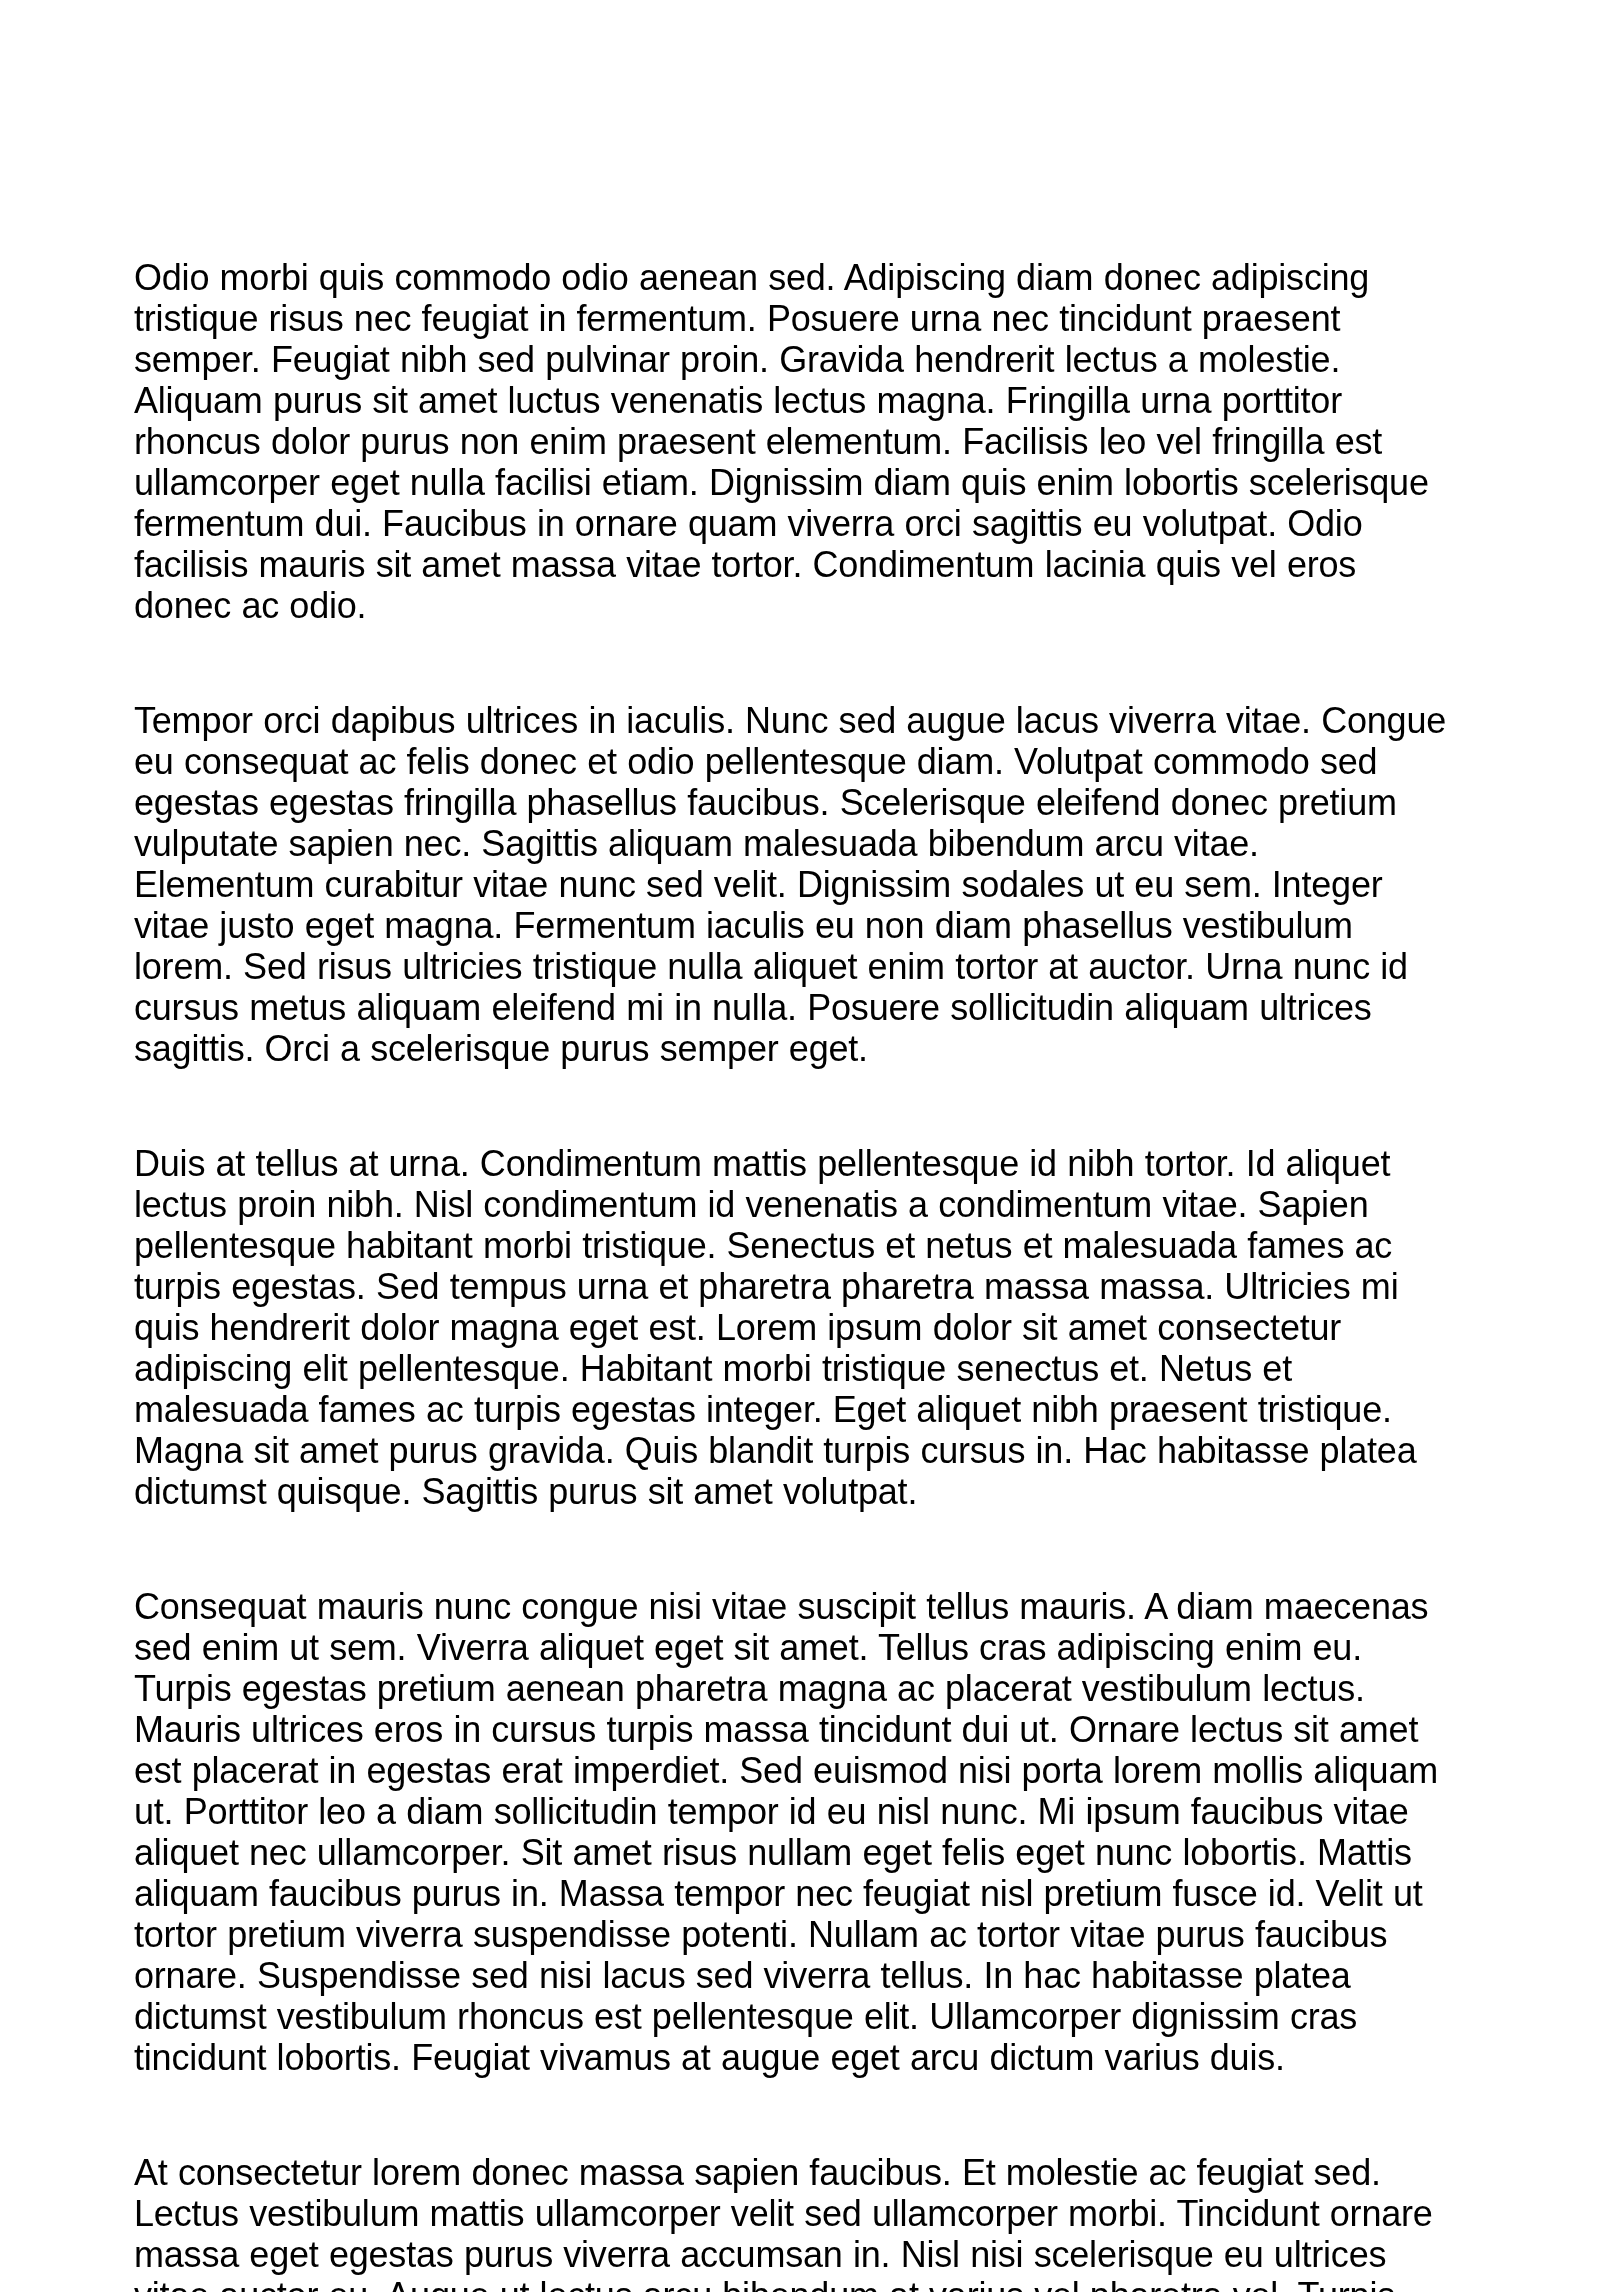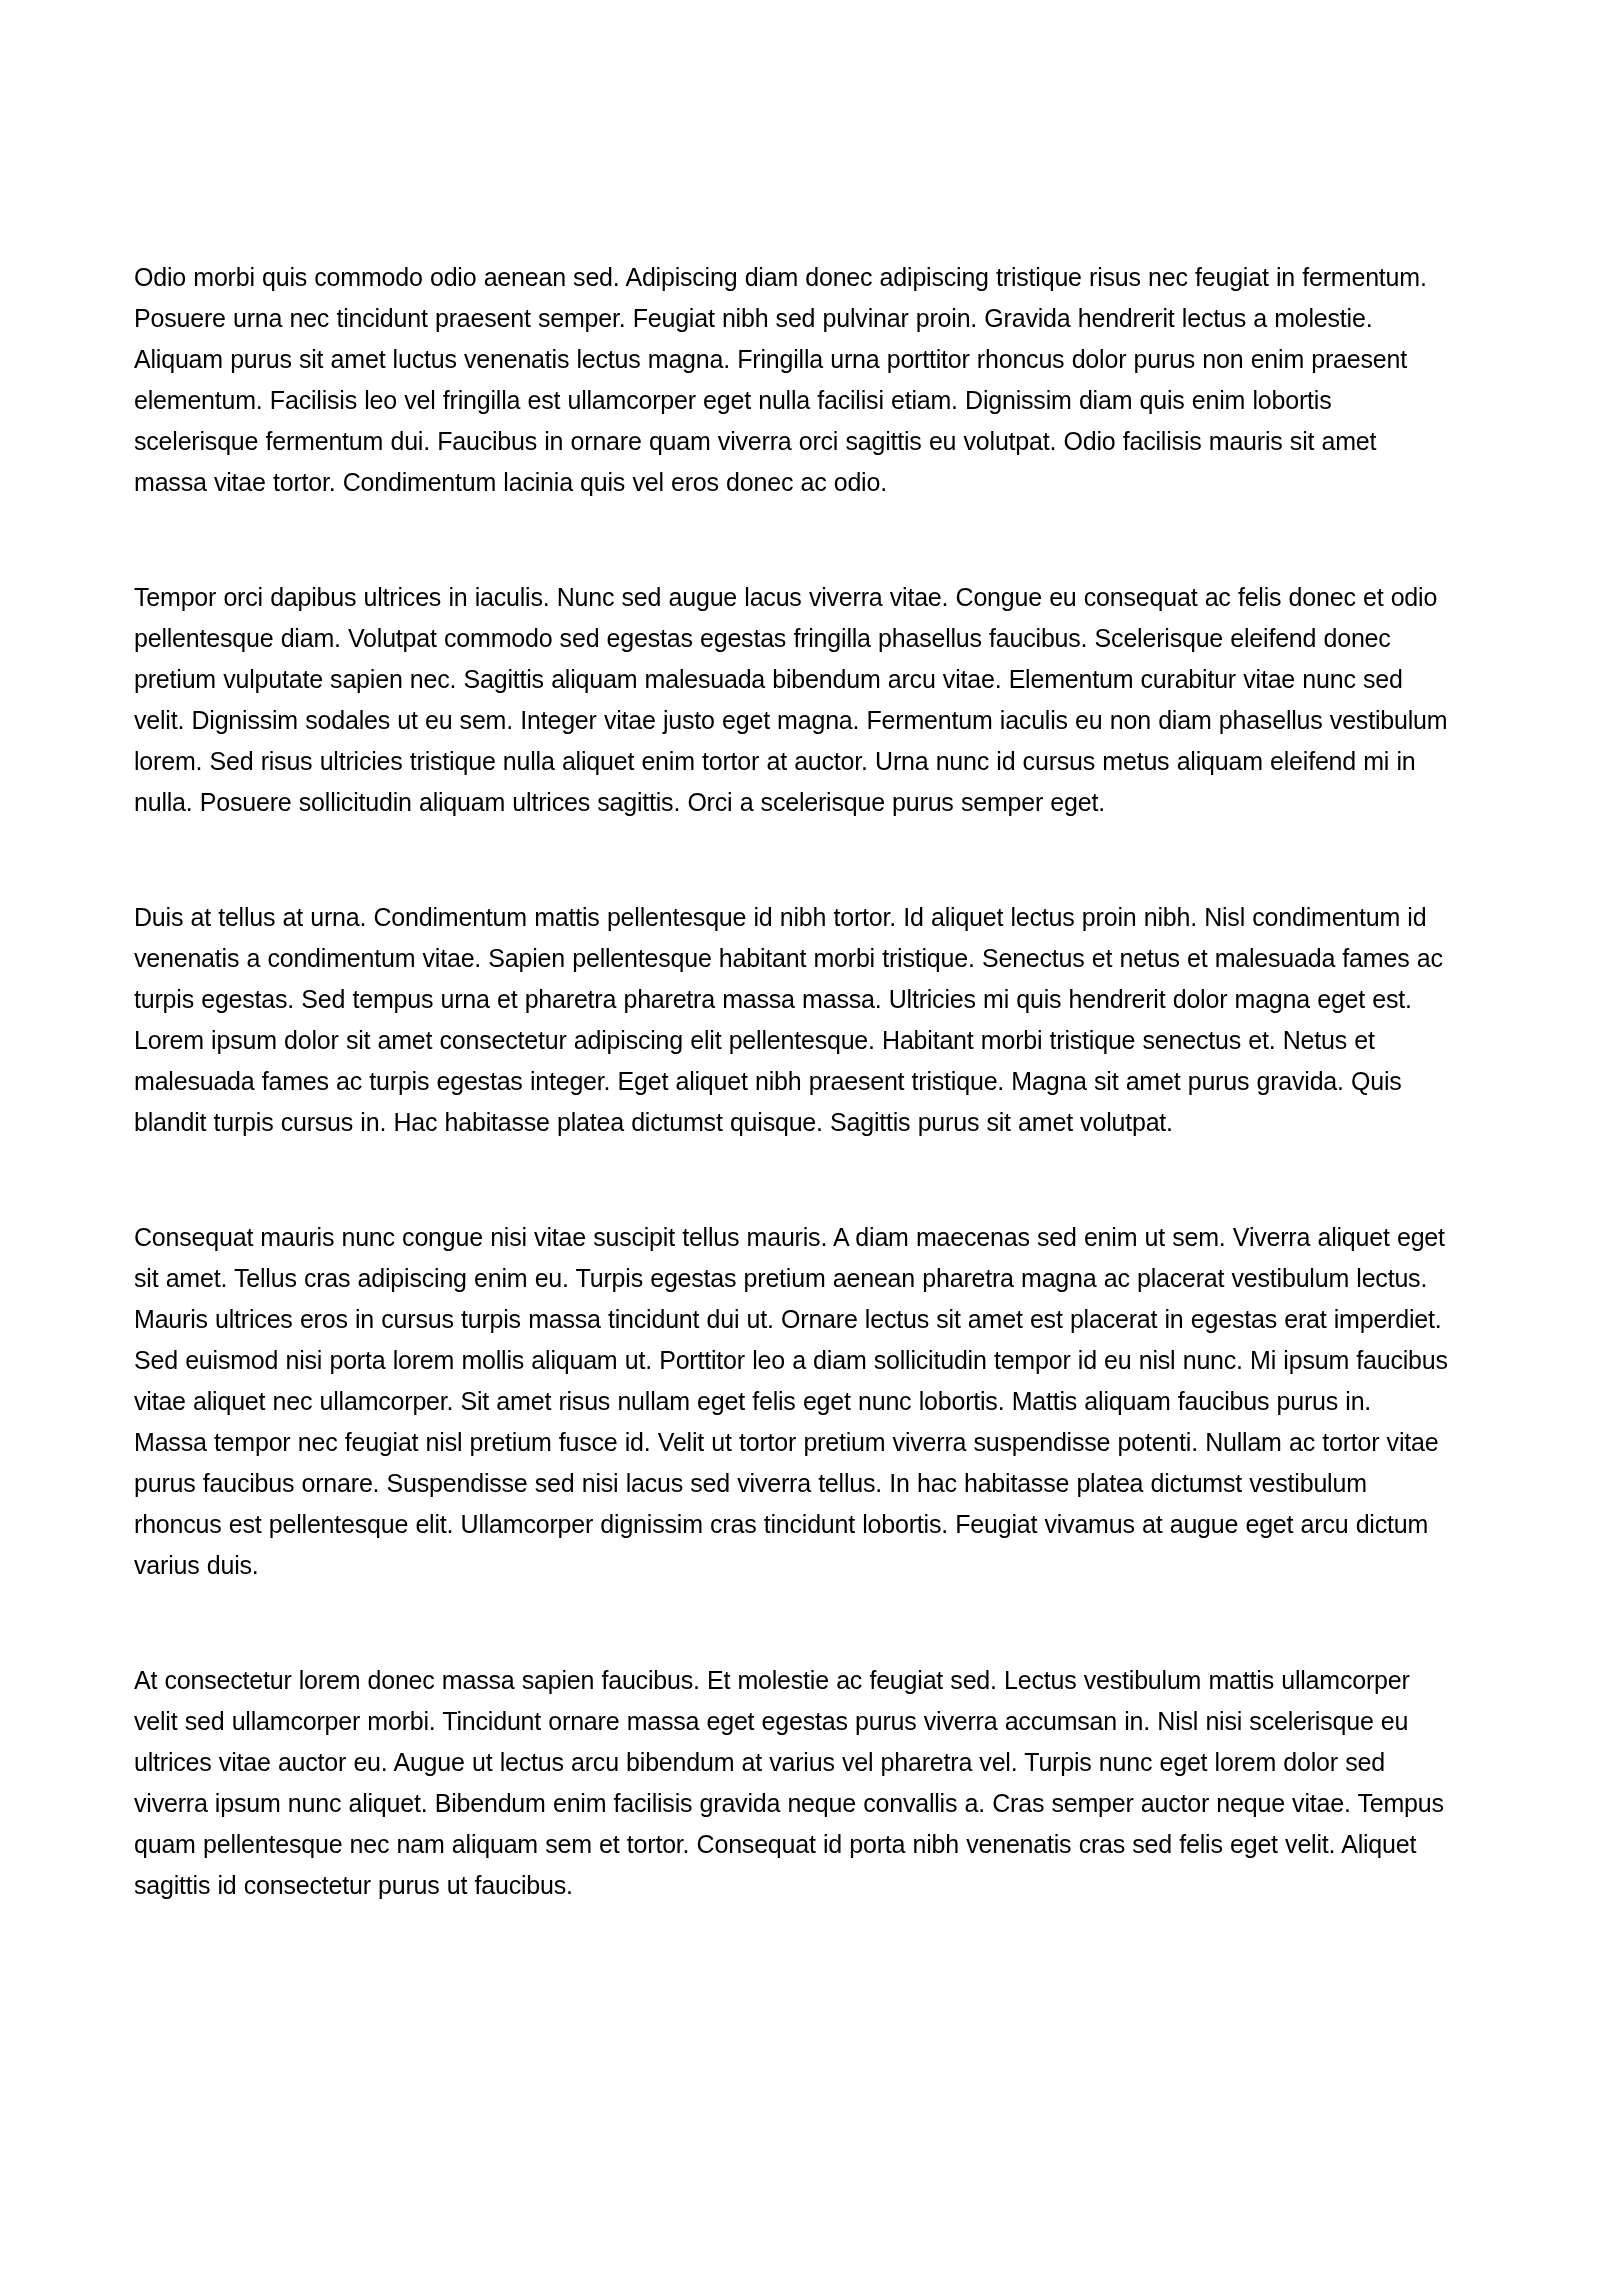--- a/index.html
+++ b/index.html
@@ -15,21 +15,21 @@
     overflow: hidden;
     box-sizing: border-box;
     padding: 257px 172px 0 134px;
     font-family: "Liberation Sans", sans-serif;
   }
   .doc-body {
     width: 1315px;
   }
   .para {
     margin: 0 0 74px 0;
-    font-size: 25px;
+    font-size: 36px;
     line-height: 41px;
     color: #000000;
     text-align: left;
     letter-spacing: -0.2px;
     word-spacing: 0.5px;
   }
   .para:last-child {
     margin-bottom: 12px;
   }
 </style>

